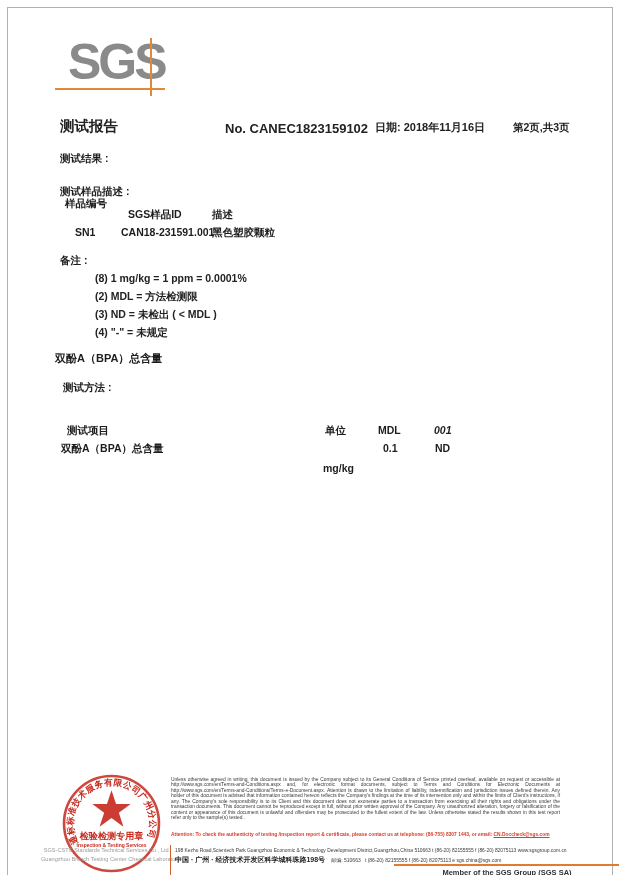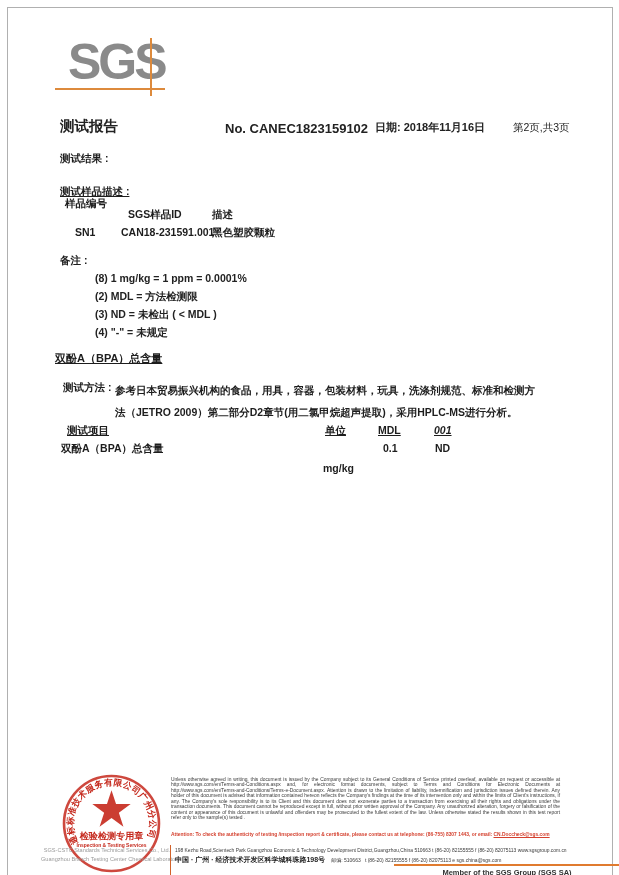--- a/index.html
+++ b/index.html
@@ -12,24 +12,24 @@
   
   .logo-text{left:60px;top:28px;font-size:50px;font-weight:bold;color:#8a8a8a;
              letter-spacing:-3px;line-height:52px;}
   .logo-hline{left:47px;top:80px;width:110px;height:2px;background:#dd8a3c;}
   .logo-vline{left:142px;top:30px;width:2px;height:58px;background:#dd8a3c;}
 
   
   .doc-title{left:52px;top:109px;font-size:14.5px;font-weight:bold;}
   .report-no{left:217px;top:113px;font-size:13px;font-weight:bold;}
   .doc-date{left:367px;top:112px;font-size:11px;font-weight:bold;}
-  .doc-page{left:505px;top:113px;font-size:10.5px;font-weight:normal;}
+  .doc-page{left:505px;top:113px;font-size:10.5px;font-weight:bold;}
 
   .body-txt{font-size:10.5px;font-weight:bold;color:#1d1d1d;}
-  .u{text-decoration:underline;}
+  .u{}
 
   .results-label{left:52px;top:144px;}
   .sample-title{left:52px;top:177px;}
 
   
   .s-h1{left:57px;top:189px;} .s-h2{left:120px;top:200px;} .s-h3{left:204px;top:200px;}
   .s-r1{left:67px;top:218px;} .s-r2{left:113px;top:218px;} .s-r3{left:204px;top:218px;}
 
   .remarks-label{left:52px;top:246px;}
   .note{left:87px;font-size:10.5px;font-weight:bold;}
@@ -88,21 +88,20 @@
   <div class="abs body-txt s-r3">黑色塑胶颗粒</div>
 
   <div class="abs body-txt remarks-label">备注 :</div>
   <div class="abs note note1">(8) 1 mg/kg = 1 ppm = 0.0001%</div>
   <div class="abs note note2">(2) MDL = 方法检测限</div>
   <div class="abs note note3">(3) ND = 未检出 ( &lt; MDL )</div>
   <div class="abs note note4">(4) "-" = 未规定</div>
 
   <div class="abs body-txt u bpa-title">双酚A（BPA）总含量</div>
   <div class="abs body-txt method-label">测试方法 :</div>
-  <div class="abs method-text">参考日本贸易振兴机构的食品，用具，容器，包装材料，玩具，洗涤剂规范、标准和检测方法（JETRO 2009）第二部分D2章节(用二氯甲烷超声提取)，采用HPLC-MS进行分析。</div>
 
   <div class="abs body-txt u t-h c-item">测试项目</div>
   <div class="abs body-txt u t-h c-unit">单位</div>
   <div class="abs body-txt u t-h c-mdl">MDL</div>
   <div class="abs body-txt u t-h c-001">001</div>
   <div class="abs body-txt t-r r-item">双酚A（BPA）总含量</div>
   <div class="abs body-txt t-r r-unit">mg/kg</div>
   <div class="abs body-txt t-r r-mdl">0.1</div>
   <div class="abs body-txt t-r r-001">ND</div>
 

